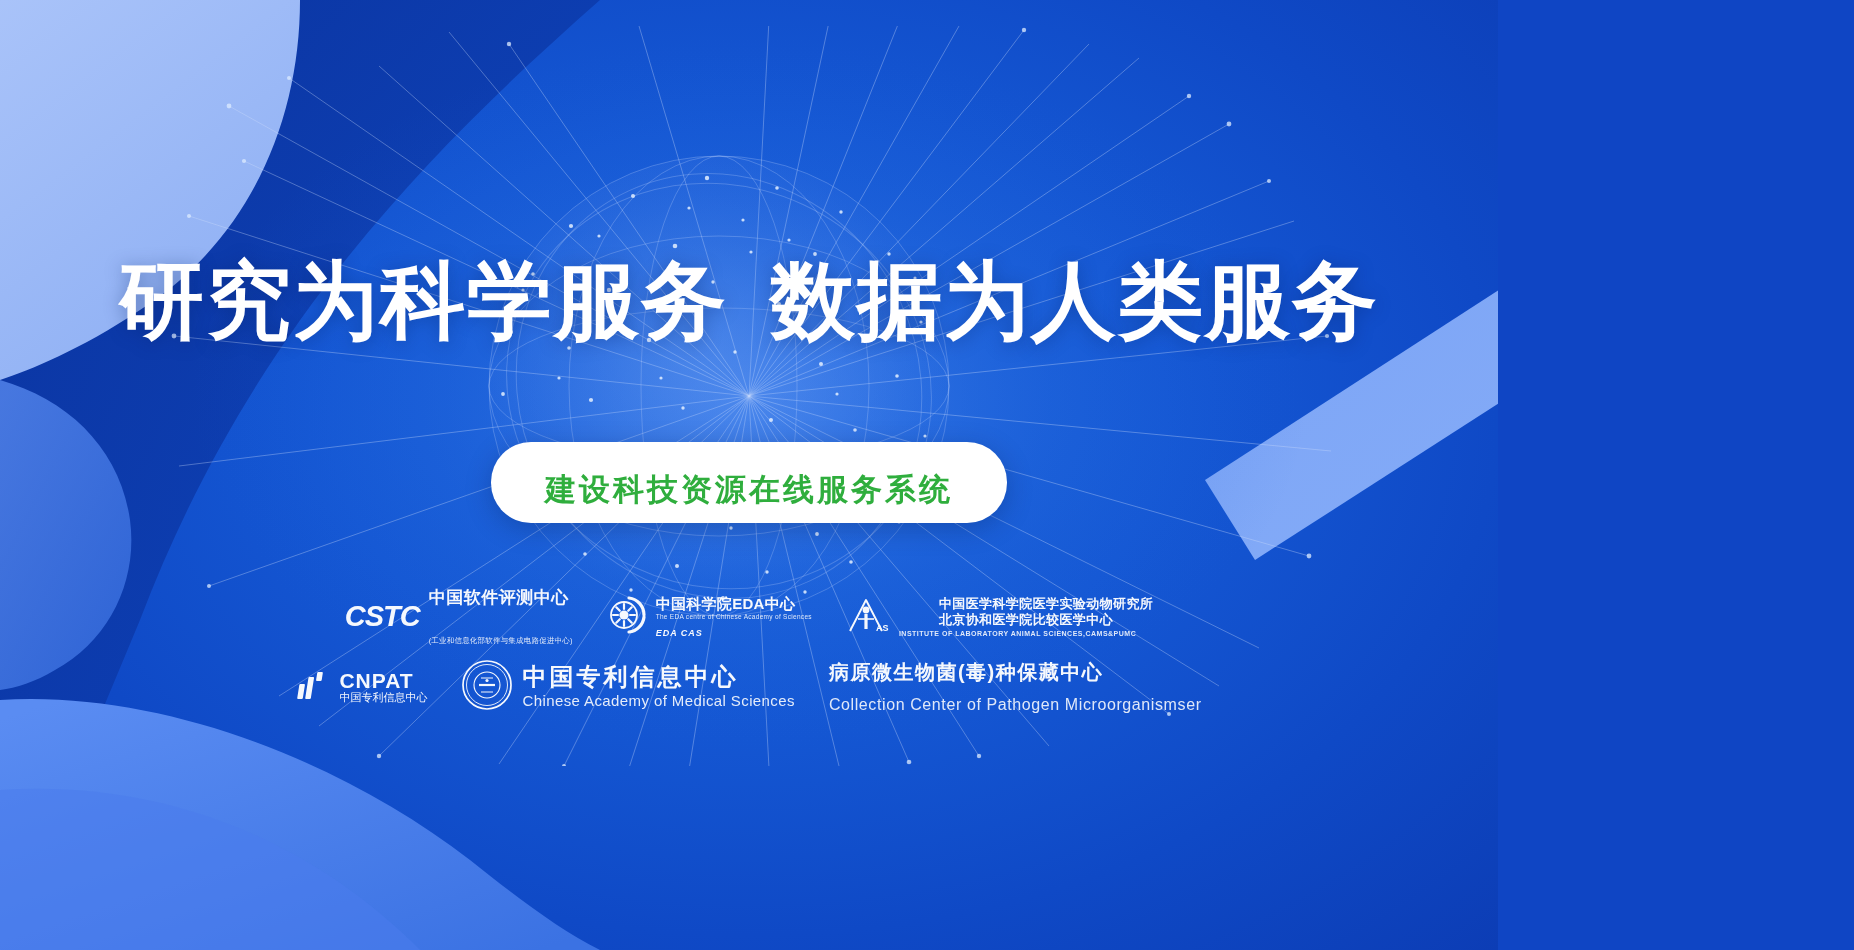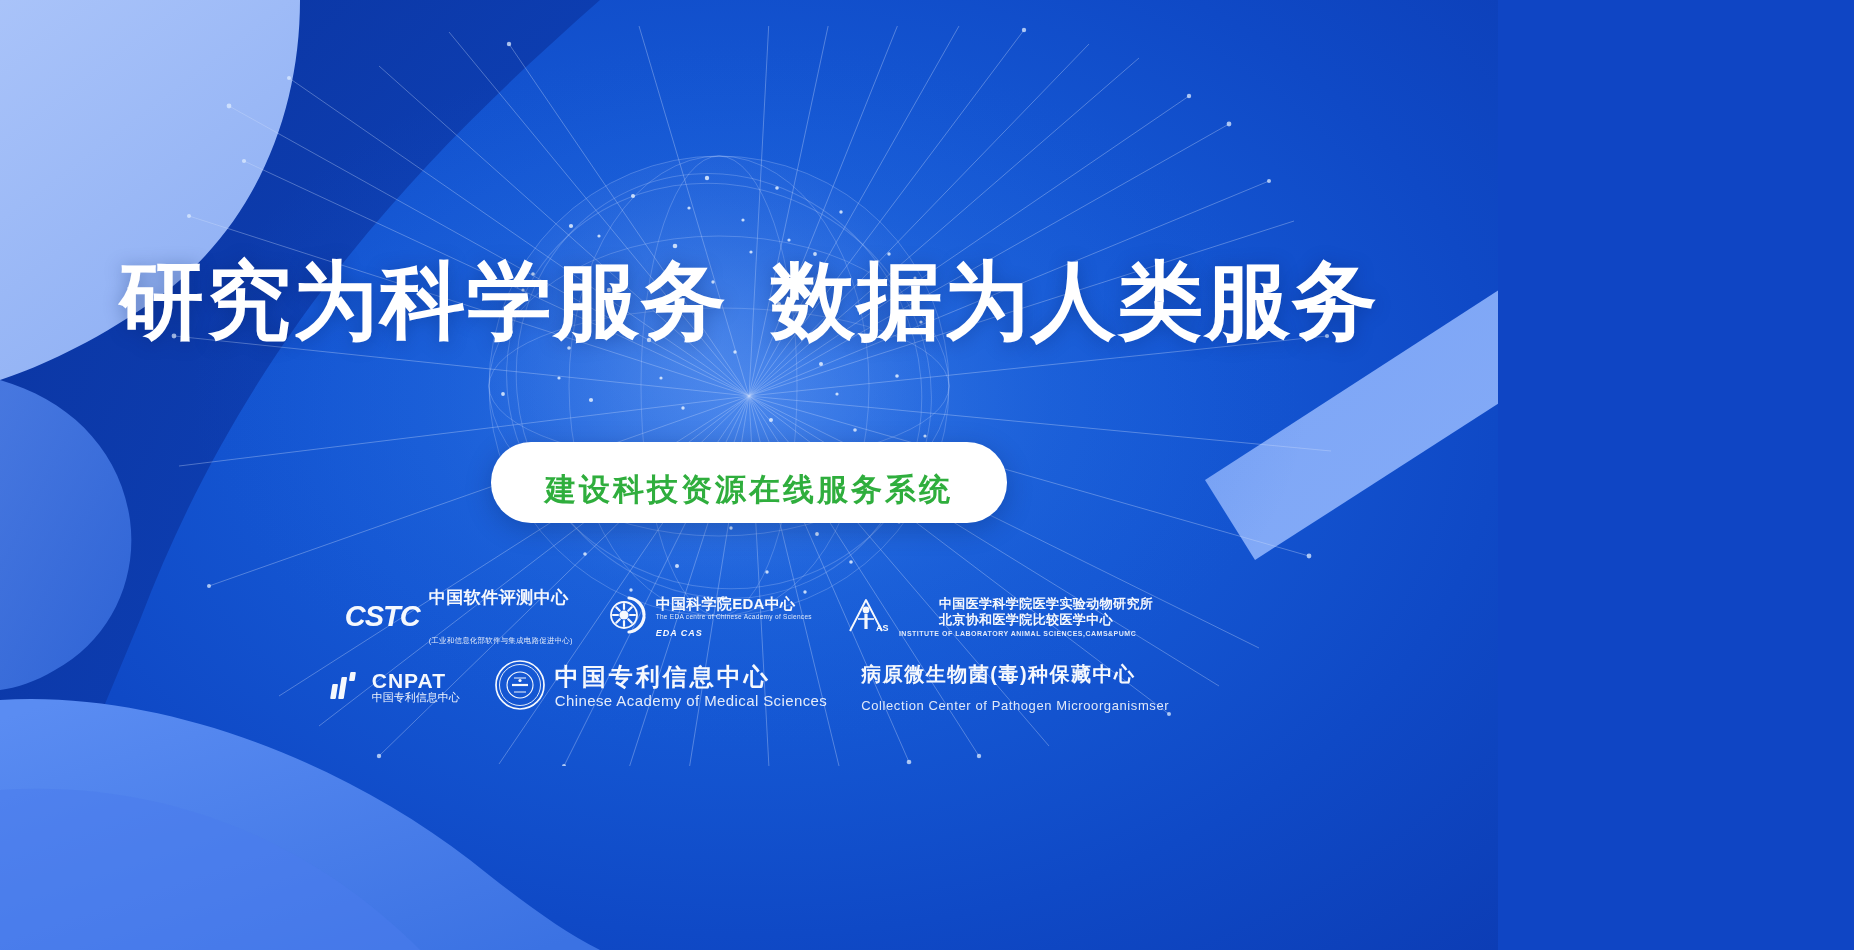--- a/index.html
+++ b/index.html
@@ -124,21 +124,21 @@
     margin-top: 6px;
   }
   .seal-cn {
     font-size: 24px;
     font-weight: 700;
     letter-spacing: 3px;
     line-height: 1.1;
     font-family: "DejaVu Serif", "Liberation Serif", serif;
   }
   .pathogen-cn { font-size: 20px; font-weight: 600; letter-spacing: 1.5px; line-height: 1.2; }
-  .pathogen-en { font-size: 13px; font-weight: 500; letter-spacing: .6px; opacity: .9; margin-top: 12px; }
+  .pathogen-en { font-size: 16px; font-weight: 500; letter-spacing: .6px; opacity: .9; margin-top: 12px; }
   .ilas-cn { font-size: 13px; font-weight: 700; letter-spacing: .4px; line-height: 1.25; margin-left: 40px; }
   .ilas-en { font-size: 7px; font-weight: 600; letter-spacing: .5px; margin-top: 2px; opacity: .9; }
 </style>
 </head>
 <body>
 
 <div id="stage">
 
   <div class="bg-layer">
     <svg width="1854" height="950" viewBox="0 0 1854 950" preserveAspectRatio="none">

